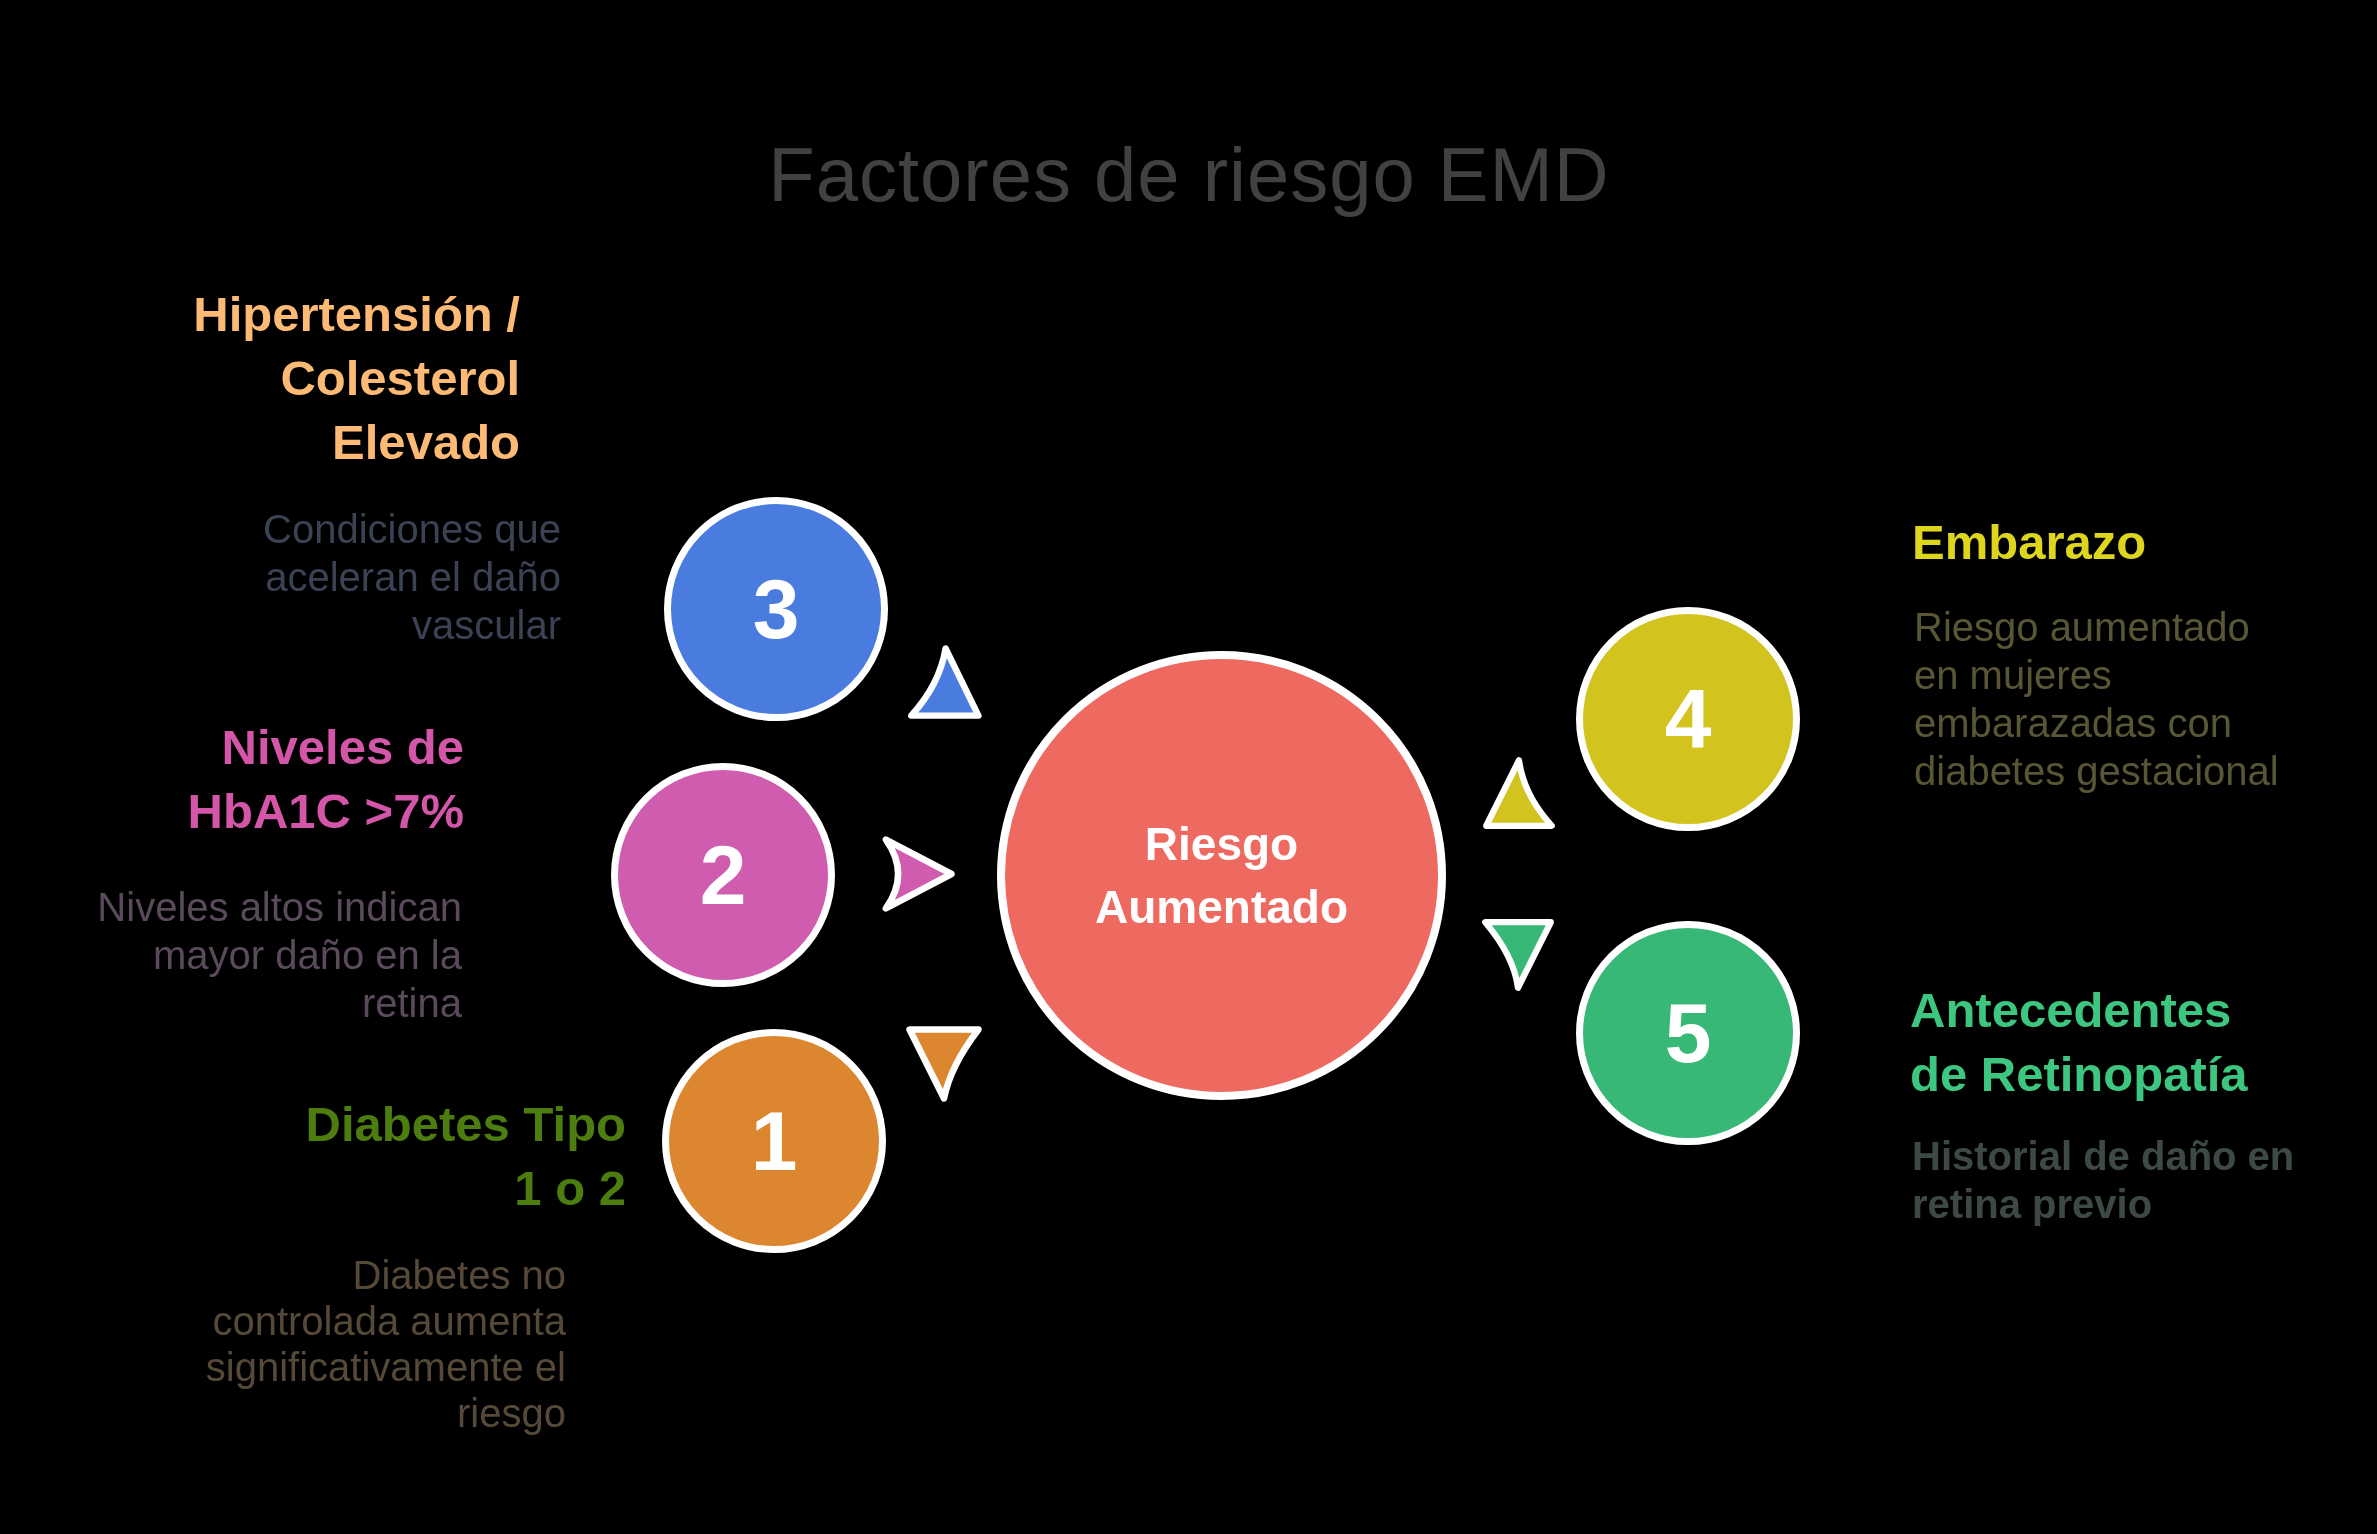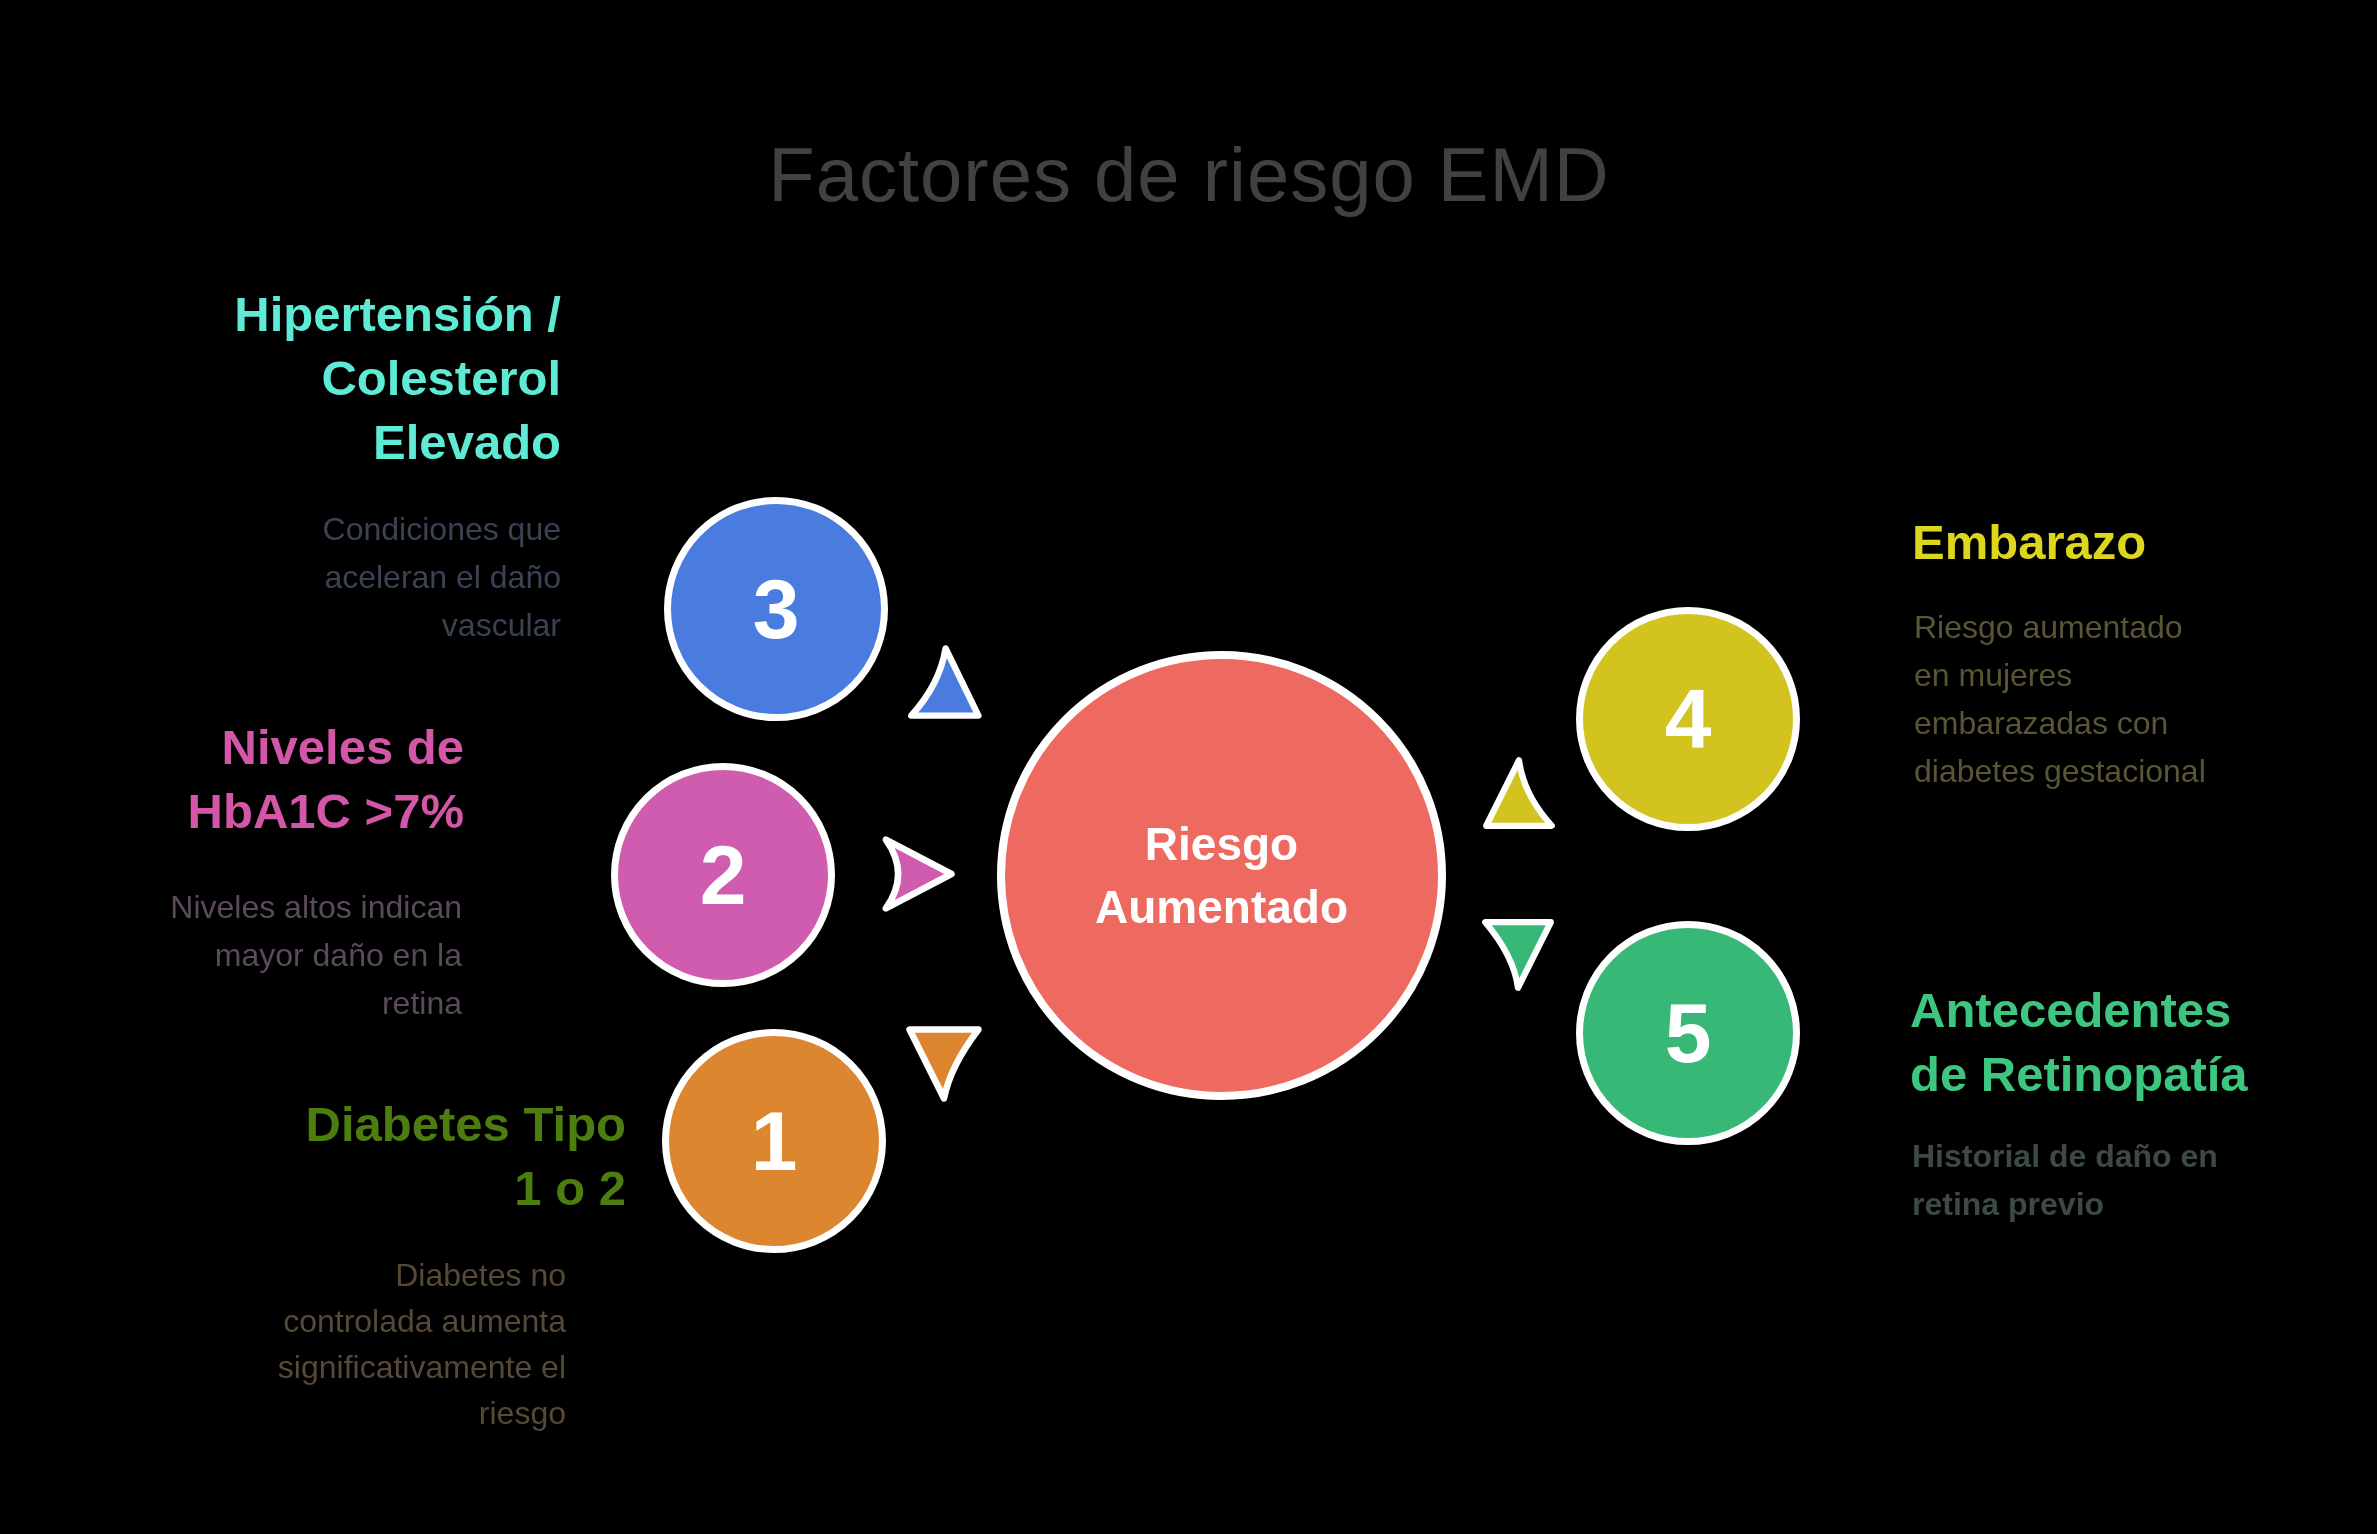--- a/index.html
+++ b/index.html
@@ -15,21 +15,21 @@
     left:0;top:135px;width:2378px;
     text-align:center;
     font-size:76px;font-weight:500;line-height:80px;
     letter-spacing:1px;
   }
   .heading{
     font-size:49px;font-weight:700;line-height:64px;
     white-space:pre-line;
   }
   .desc{
-    font-size:32px;font-weight:500;line-height:48px;
+    font-size:40px;font-weight:500;line-height:48px;
     white-space:pre-line;
   }
   .align-r{text-align:right;}
   .align-l{text-align:left;margin-top:12px;}
   .circle{
     border-radius:50%;
     border:7.6px solid #fff;
     box-sizing:border-box;
     display:flex;align-items:center;justify-content:center;
   }
@@ -46,21 +46,21 @@
   }
   .tri{display:block;}
 </style>
 </head>
 <body>
 
 <div id="canvas">
 
   <div class="abs title" style="color: rgb(65, 65, 65);">Factores de riesgo EMD</div>
 
-  <div class="abs heading align-r" style="right: 1817px; top: 282px; color: #5eead4;">Hipertensión /
+  <div class="abs heading align-r" style="right: 1858px; top: 282px; color: #fdba74;">Hipertensión /
 Colesterol
 Elevado</div>
   <div class="abs desc align-r" style="right: 1817px; top: 505px; color: rgb(59, 66, 84);">Condiciones que
 aceleran el daño
 vascular</div>
 
   <div class="abs heading align-r" style="right: 1914px; top: 715px; color: rgb(212, 86, 168);">Niveles de
 HbA1C &gt;7%</div>
   <div class="abs desc align-r" style="right: 1916px; top: 883px; color: rgb(90, 74, 92);">Niveles altos indican
 mayor daño en la

